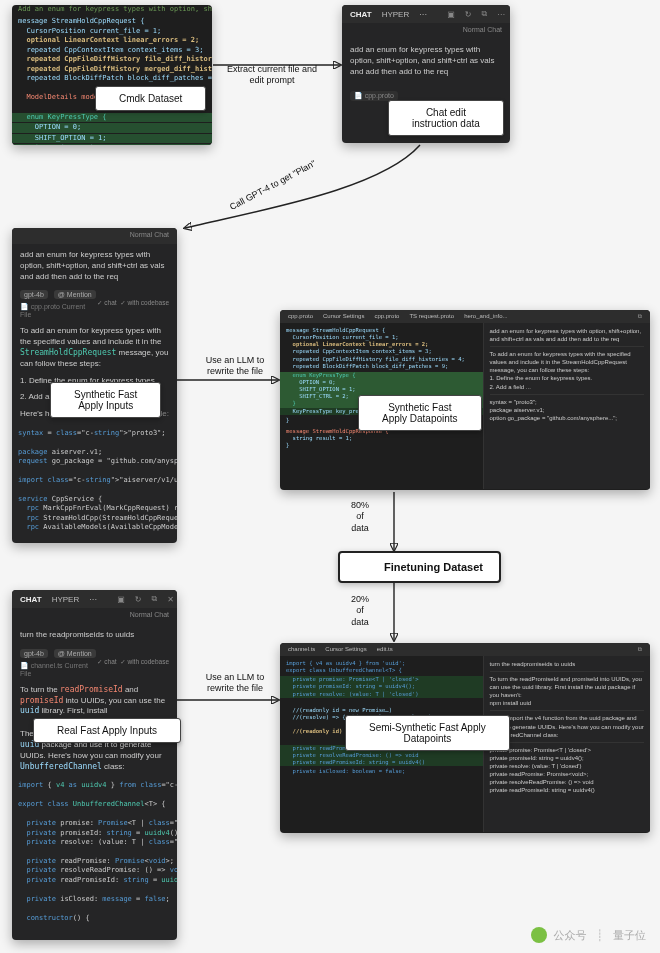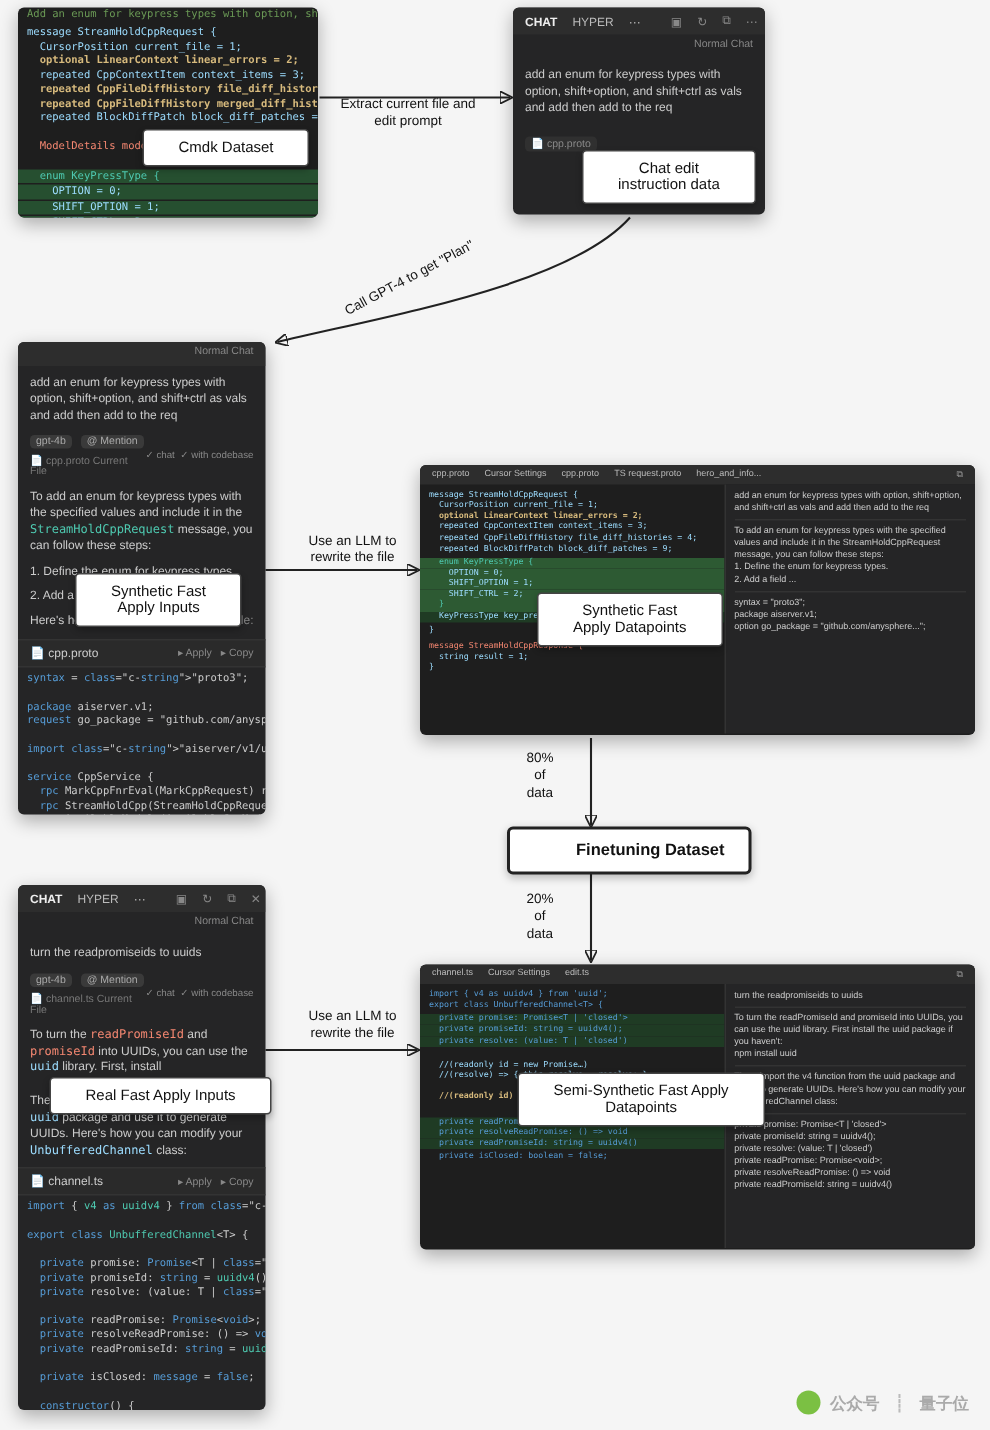--- a/index.html
+++ b/index.html
@@ -92,21 +92,21 @@
   .ide-left  { width:55%; border-right:1px solid #333; padding:4px 0; overflow:hidden; }
   .ide-right { width:45%; padding:4px 6px; overflow:hidden; background:#252526; }
   .ide .code-line { font-size:5.5px; line-height:1.3; }
   .ide-green { background:#1f3b24; }
   .ide-green-bright { background:#2d5a33; }
   .ide-block { margin: 2px 0; }
   .ide-right .txt { color:#ccc; font-size:6px; line-height:1.35; }
   .ide-right .hr { height:1px; background:#333; margin:3px 0; }
 
   
-  .watermark { position:absolute; right:14px; bottom:10px; display:flex; align-items:center; gap:6px; color:#aaa; font-size:11px;font-weight:bold; }
+  .watermark { position:absolute; right:14px; bottom:10px; display:flex; align-items:center; gap:6px; color:#aaa; font-size:11px; }
   .watermark .logo { width:16px; height:16px; border-radius:50%; background:#7bc043; display:inline-block; }
   .watermark .sep { color:#bbb; margin:0 4px; }
 </style>
 </head>
 <body>
 
 <svg class="arrows" xmlns="http://www.w3.org/2000/svg">
   <defs>
     <marker id="ah" viewBox="0 0 10 10" refX="8" refY="5" markerWidth="6" markerHeight="6" orient="auto">
       <path d="M0,0 L10,5 L0,10 z" fill="#222"></path>
@@ -155,26 +155,20 @@
       <span>✓ with codebase</span>
     </span>
   </div>
   <div class="chat-meta">📄 <span>cpp.proto Current File</span></div>
   <div class="chat-body">
     <span>To add an enum for keypress types with the specified values and include it in the </span><span class="code-inline" style="color:#4ec9b0">StreamHoldCppRequest</span><span> message, you can follow these steps:</span>
   </div>
   <div class="chat-body" style="padding-top:0;">1. Define the enum for keypress types.</div>
   <div class="chat-body" style="padding-top:0;"><span>2. Add a f</span></div>
   <div class="chat-body" style="padding-top:0;"><span>Here's ho</span><span style="float:right; color:#888;">roto file:</span></div>
-  <div class="file-chip-row">
-    <span>📄 <span>cpp.proto</span></span>
-    <span class="flex"></span>
-    <span class="mini">▸ <span>Apply</span></span>
-    <span class="mini">▸ <span>Copy</span></span>
-  </div>
   <div id="plan-code" style="padding-top:3px;">
       <div class="code-line"><span class="c-key">syntax</span> = <span <span="" class="c-key">class</span>="c-<span class="c-key">string</span>"&gt;"proto3";</div>
       <div class="code-line"> </div>
       <div class="code-line"><span class="c-key">package</span> aiserver.v1;</div>
       <div class="code-line"><span class="c-key">request</span> go_package = "github.com/anysphere</div>
       <div class="code-line"> </div>
       <div class="code-line"><span class="c-key">import</span> <span <span="" class="c-key">class</span>="c-<span class="c-key">string</span>"&gt;"aiserver/v1/utils.proto";</div>
       <div class="code-line"> </div>
       <div class="code-line"><span class="c-key">service</span> CppService {</div>
       <div class="code-line">  <span class="c-key">rpc</span> MarkCppFnrEval(MarkCppRequest) ret</div>
@@ -203,26 +197,20 @@
       <span>✓ chat</span>&nbsp;
       <span>✓ with codebase</span>
     </span>
   </div>
   <div class="chat-meta">📄 <span>channel.ts Current File</span></div>
   <div class="chat-body">
     <span>To turn the </span><span class="code-inline" style="color:#f48771">readPromiseId</span><span> and </span><span class="code-inline" style="color:#f48771">promiseId</span><span> into UUIDs, you can use the </span><span class="code-inline">uuid</span><span> library. First, install</span>
   </div>
   <div class="chat-body">
     <span>Then, import the </span><span class="code-inline">v4</span><span> function from the </span><span class="code-inline">uuid</span><span> package and use it to generate UUIDs. Here's how you can modify your </span><span class="code-inline">UnbufferedChannel</span><span> class:</span>
-  </div>
-  <div class="file-chip-row">
-    <span>📄 <span>channel.ts</span></span>
-    <span class="flex"></span>
-    <span class="mini">▸ <span>Apply</span></span>
-    <span class="mini">▸ <span>Copy</span></span>
   </div>
   <div id="real-code" style="padding-top:3px;">
       <div class="code-line"><span class="c-key">import</span> { <span class="c-type">v4</span> <span class="c-key">as</span> <span class="c-type">uuidv4</span> } <span class="c-key">from</span> <span <span="" class="c-key">class</span>="c-"&gt;'uuid';</div>
       <div class="code-line"> </div>
       <div class="code-line"><span class="c-key">export</span> <span class="c-key">class</span> <span class="c-type">UnbufferedChannel</span>&lt;T&gt; {</div>
       <div class="code-line"> </div>
       <div class="code-line">  <span class="c-key">private</span> promise: <span class="c-key">Promise</span>&lt;T | <span <span="" class="c-key">class</span>="c-"&gt;"closed"&gt;</div>
       <div class="code-line">  <span class="c-key">private</span> promiseId: <span class="c-key">string</span> = <span class="c-type">uuidv4</span>();</div>
       <div class="code-line">  <span class="c-key">private</span> resolve: (value: T | <span <span="" class="c-key">class</span>="c-"&gt;"closed")</div>
       <div class="code-line"> </div>

